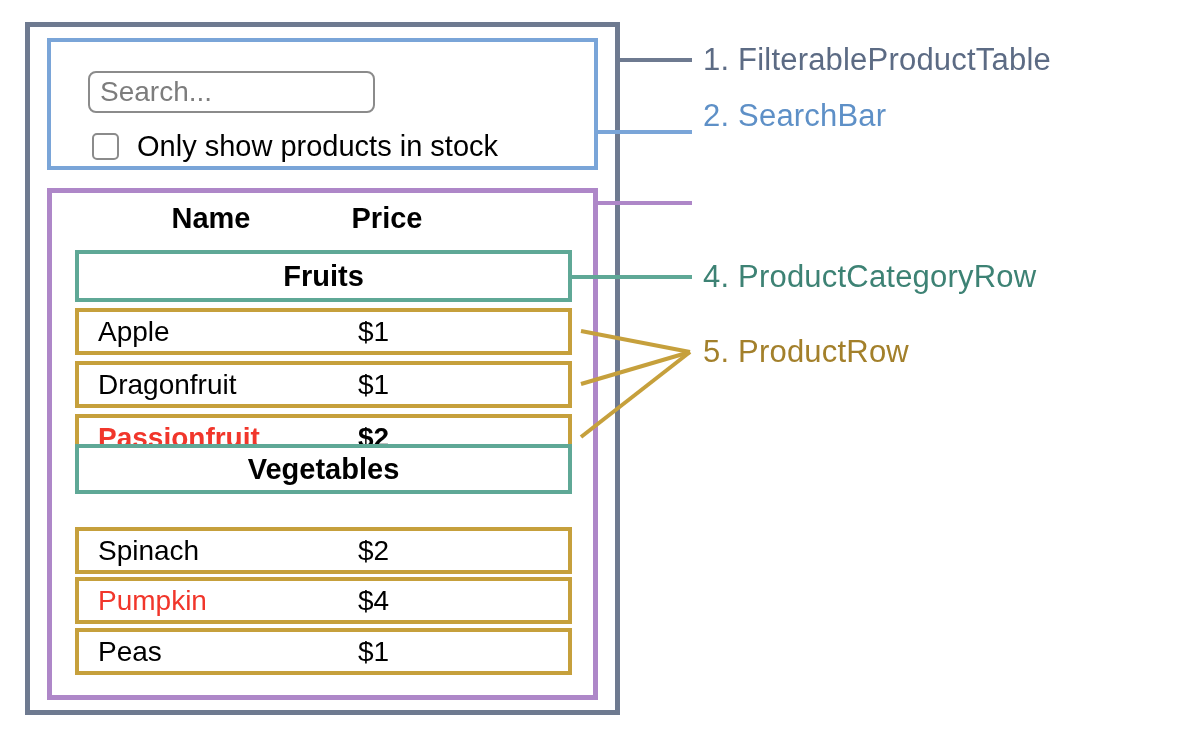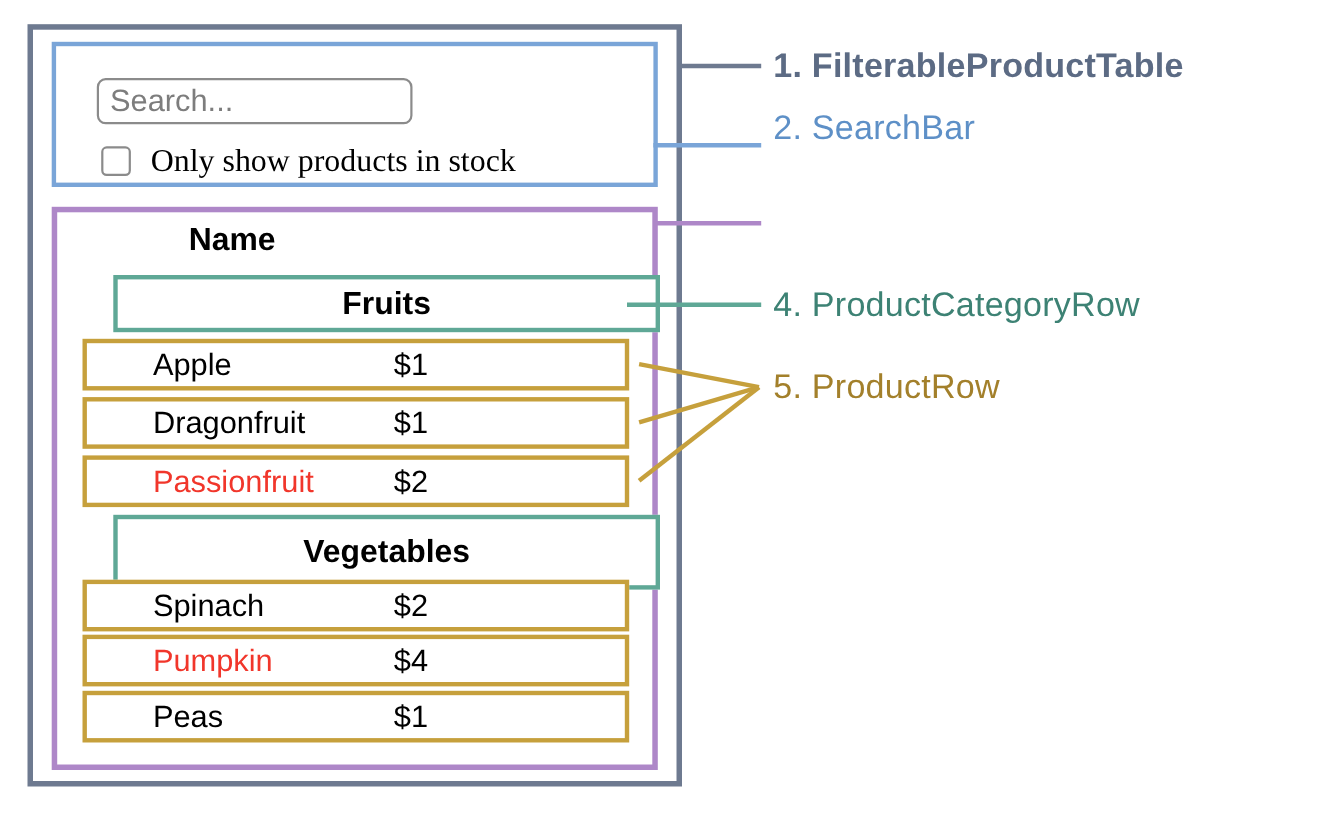--- a/index.html
+++ b/index.html
@@ -39,60 +39,59 @@
     font-family:"Liberation Sans", sans-serif;
     font-size:28px;color:#222;padding:0 10px;outline:none;background:#fff;
   }
   #search-input::placeholder{color:#7d7d7d;opacity:1;}
   #checkbox-row{left:92px;top:130px;height:32px;display:flex;align-items:center;}
   #stock-checkbox{
     appearance:none;-webkit-appearance:none;
     width:27px;height:27px;border:2px solid #8b8b8b;border-radius:5px;
     background:#fff;cursor:pointer;margin:0;
   }
-  #checkbox-label{margin-left:18px;font-size:29px;color:#000;white-space:nowrap;font-family:Liberation Serif, serif;}
+  #checkbox-label{margin-left:18px;font-size:29px;color:#000;white-space:nowrap;}
 
   
   .col-header{top:202px;width:140px;text-align:center;font-weight:bold;font-size:29px;color:#000;}
   #header-name{left:141px;}
   #header-price{left:317px;}
 
   
   .category-row{
     left:75px;width:497px;border:4px solid var(--c-teal);background:#fff;
     display:flex;align-items:center;justify-content:center;
     font-weight:bold;font-size:29px;color:#000;
-    margin-left:28px;
   }
   #row-fruits{top:250px;height:52px;}
-  #row-vegetables{top:468px;height:68px;}
+  #row-vegetables{top:444px;height:50px;}
 
   .product-row{
     left:75px;width:497px;height:47px;border:4px solid var(--c-gold);background:#fff;
     display:flex;align-items:center;font-size:28px;color:#000;
   }
-  .product-row .p-name{position:absolute;left:19px;white-space:nowrap;margin-left:41px;}
+  .product-row .p-name{position:absolute;left:19px;white-space:nowrap;}
   .product-row .p-price{position:absolute;left:279px;white-space:nowrap;}
   .product-row .p-name.oos{color:var(--c-red);}
   #row-apple{top:308px;}
   #row-dragonfruit{top:361px;}
-  #row-passionfruit{top:414px;}
+  #row-passionfruit{top:414px;font-weight:bold;}
   #row-spinach{top:527px;}
   #row-pumpkin{top:577px;}
   #row-peas{top:628px;}
 
   
   #connectors{left:0;top:0;width:1200px;height:744px;pointer-events:none;}
 
   
   .legend-label{
     left:703px;height:40px;display:flex;align-items:center;
     font-size:31px;font-weight:500;white-space:nowrap;letter-spacing:0.2px;
   }
-  #label-1{top:40px;color:var(--t-gray);font-weight:bold;}
+  #label-1{top:40px;color:var(--t-gray);}
   #label-2{top:96px;color:var(--t-blue);}
   #label-3{top:183px;color:var(--t-purple);}
   #label-4{top:257px;color:var(--t-teal);}
   #label-5{top:332px;color:var(--t-gold);}
 </style>
 </head>
 <body>
 
 <div id="canvas">
 
@@ -100,20 +99,21 @@
 
   <div class="abs" id="box-searchbar"></div>
   <input class="abs" id="search-input" type="text" placeholder="Search..." style="">
   <div class="abs" id="checkbox-row">
     <input type="checkbox" id="stock-checkbox" style="">
     <label for="stock-checkbox" id="checkbox-label">Only show products in stock</label>
   </div>
 
   <div class="abs" id="box-producttable"></div>
   <div class="abs col-header" id="header-name">Name</div>
+  <div class="abs col-header" id="header-price">Price</div>
 
   <div class="abs category-row" id="row-fruits">Fruits</div>
 
   <div class="abs product-row" id="row-apple">
     <span class="p-name">Apple</span>
     <span class="p-price">$1</span>
   </div>
   <div class="abs product-row" id="row-dragonfruit">
     <span class="p-name">Dragonfruit</span>
     <span class="p-price">$1</span>

